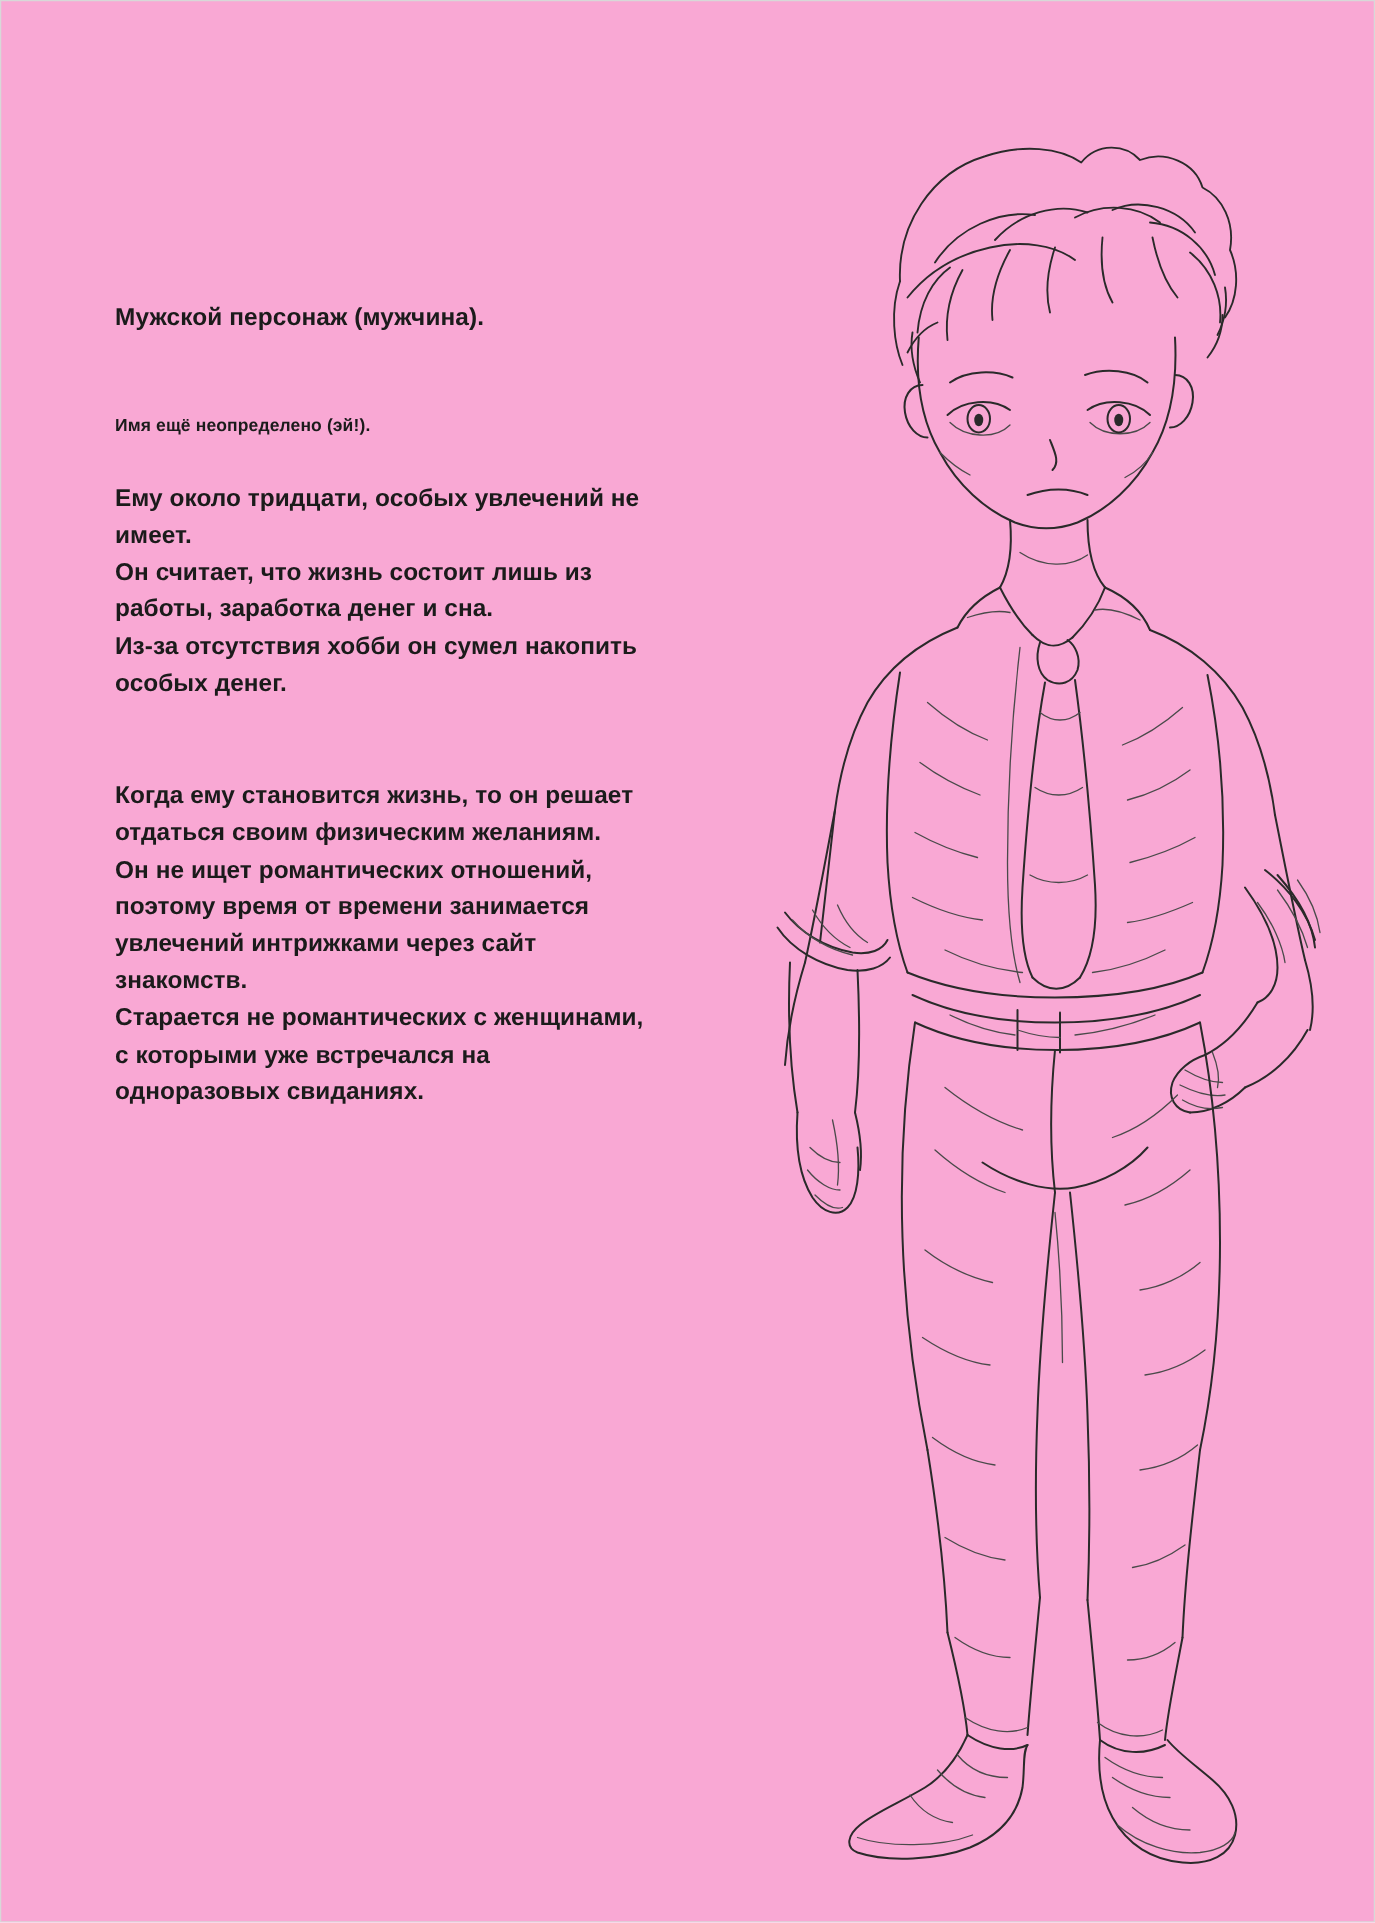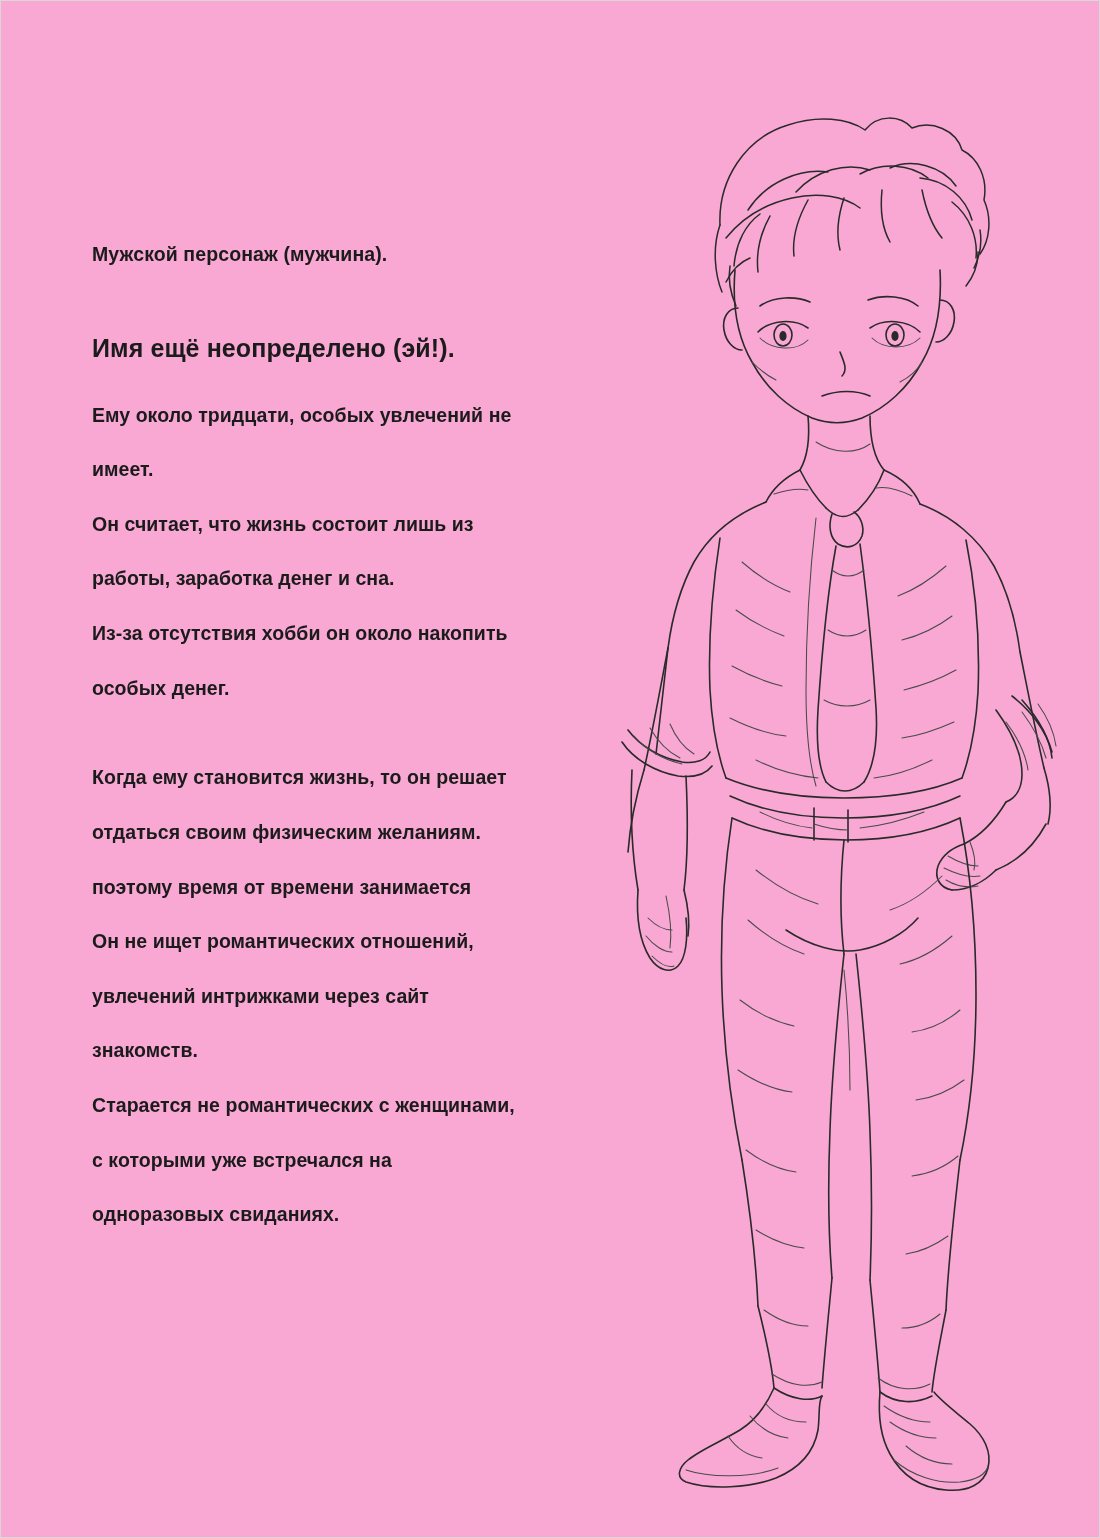--- a/index.html
+++ b/index.html
@@ -33,39 +33,38 @@
     color: #1b1b1b;
   }
   .heading {
     font-size: 19.5px;
     font-weight: bold;
     line-height: 1.45;
     margin: 0 0 62px 0;
     letter-spacing: 0.1px;
   }
   .subheading {
-    font-size: 25px;
+    font-size: 14px;
     font-weight: bold;
     line-height: 1.45;
     margin: 0 0 34px 0;
     letter-spacing: 0.1px;
   }
   .para {
     font-size: 19.5px;
     font-weight: bold;
     line-height: 1.52;
     margin: 0 0 0 0;
     letter-spacing: 0.05px;
   }
   .para + .para {
     margin-top: 60px;
   }
   .para .line {
     display: block;
-    margin-top: 25px;
   }
   
   .illustration {
     position: absolute;
     left: 560px;
     top: 70px;
     width: 520px;
     height: 1430px;
   }
   .illustration svg {
@@ -109,29 +108,29 @@
 
     <p class="heading">Мужской персонаж (мужчина).</p>
 
     <p class="subheading">Имя ещё неопределено (эй!).</p>
 
     <div class="para">
       <span class="line">Ему около тридцати, особых увлечений не</span>
       <span class="line">имеет.</span>
       <span class="line">Он считает, что жизнь состоит лишь из</span>
       <span class="line">работы, заработка денег и сна.</span>
-      <span class="line">Из-за отсутствия хобби он около накопить</span>
+      <span class="line">Из-за отсутствия хобби он сумел накопить</span>
       <span class="line">особых денег.</span>
     </div>
 
     <div class="para">
       <span class="line">Когда ему становится жизнь, то он решает</span>
       <span class="line">отдаться своим физическим желаниям.</span>
+      <span class="line">Он не ищет романтических отношений,</span>
       <span class="line">поэтому время от времени занимается</span>
-      <span class="line">Он не ищет романтических отношений,</span>
       <span class="line">увлечений интрижками через сайт</span>
       <span class="line">знакомств.</span>
       <span class="line">Старается не романтических с женщинами,</span>
       <span class="line">с которыми уже встречался на</span>
       <span class="line">одноразовых свиданиях.</span>
     </div>
 
   </div>
 
   <div class="illustration">

